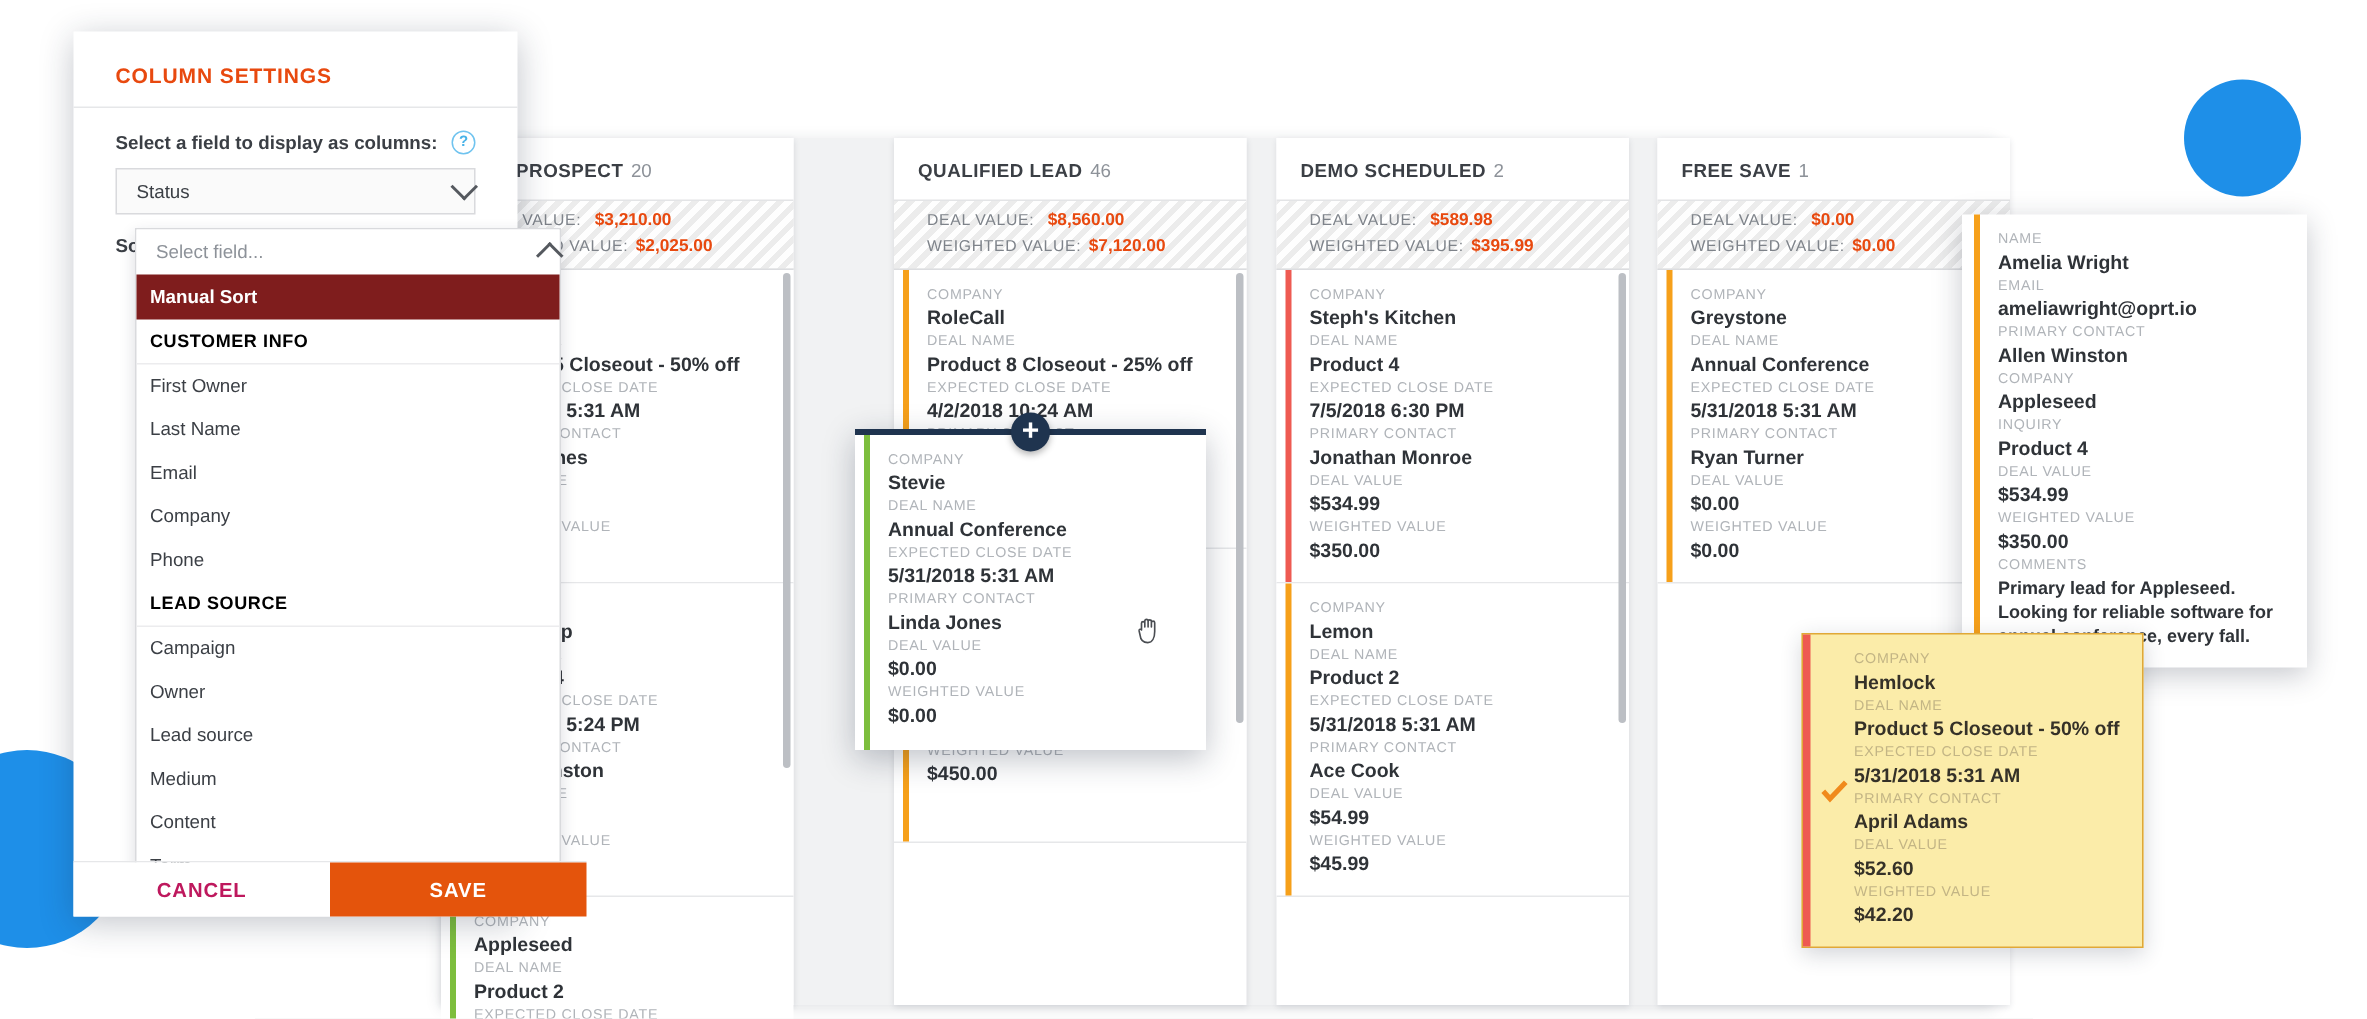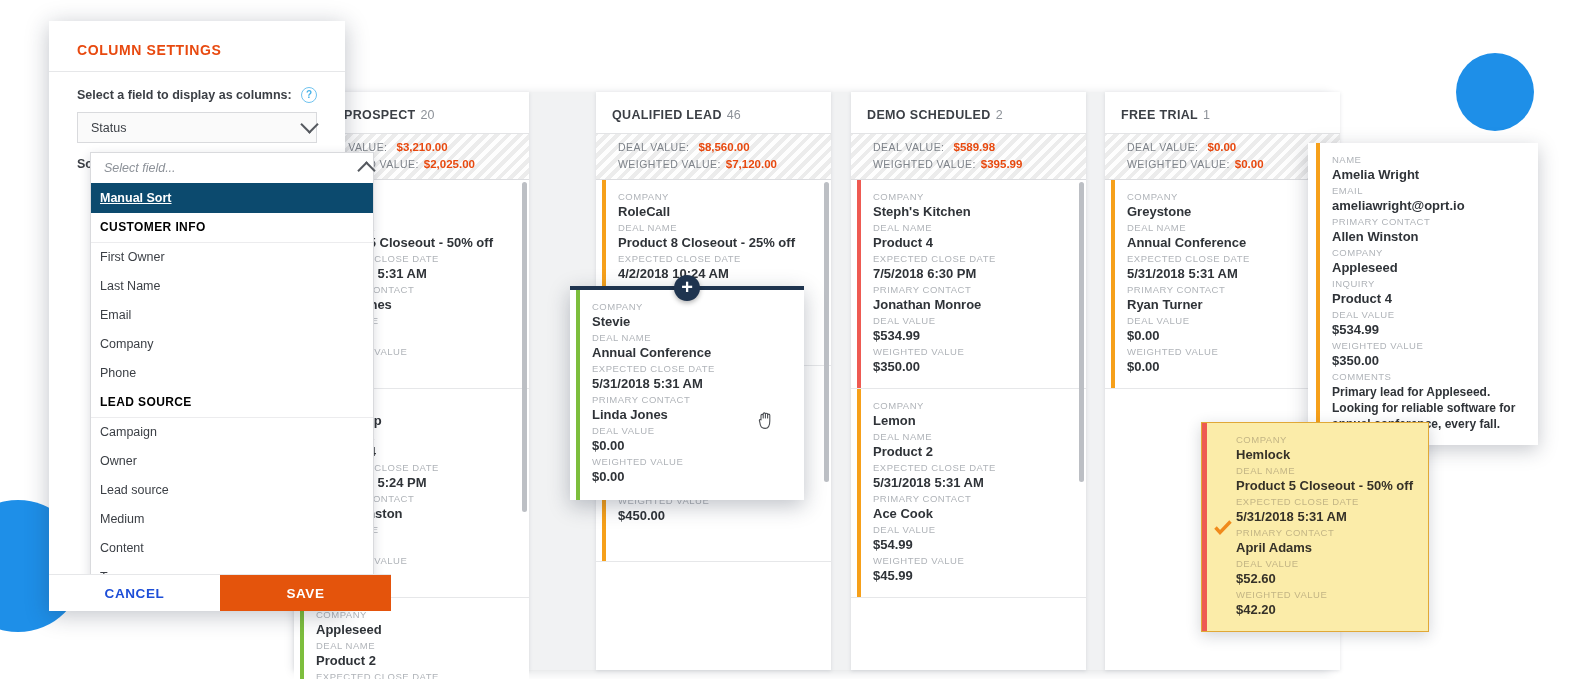--- a/index.html
+++ b/index.html
@@ -90,38 +90,38 @@
     color:#49b3e8;font-size:10px;font-weight:bold;line-height:14px;text-align:center;
     box-sizing:border-box;
   }
   .sel{
     margin-top:9px;height:31px;box-sizing:border-box;
     border:1px solid #d9dadd;background:#fafafa;
     display:flex;align-items:center;justify-content:space-between;
     padding:0 0 0 13px;
   }
   .sel .txt{font-size:12.5px;color:#3b3f45;}
-  .sel .txt.ph{font-style:italic;color:#8d9299;}
+  .sel .txt.ph{color:#8d9299;}
   .chev{width:11px;height:11px;border-right:2px solid #55595f;border-bottom:2px solid #55595f;}
   .chev.dn{transform:translateY(-3px) rotate(45deg);}
   .chev.up{transform:translateY(2px) rotate(-135deg);}
 
   .lbl2{font-size:12.5px;font-weight:bold;color:#3b3f45;margin-top:14px;}
 
   .optbox{
     position:absolute;left:41px;top:131px;width:282px;
     background:#fff;border:1px solid #d9dadd;box-shadow:0 3px 10px rgba(30,40,60,.16);
   }
   .opt{height:29px;line-height:29px;padding-left:9px;font-size:12.5px;color:#3b3f45;}
-  .opt.sel-row{background:#0c4a6e;color:#fff;font-weight:bold;height:30px;line-height:30px;text-decoration:underline;}
+  .opt.sel-row{background:#7f1d1d;color:#fff;font-weight:bold;height:30px;line-height:30px;}
   .opt.grp{color:#000000;font-weight:bold;font-size:12px;letter-spacing:.4px;border-bottom:1px solid #ececee;}
 
   .dlg-foot{position:absolute;left:0;bottom:0;width:342px;height:36px;display:flex;border-top:1px solid #e6e7e9;}
   .btn{flex:1;display:flex;align-items:center;justify-content:center;font-size:13.5px;font-weight:bold;letter-spacing:.6px;}
-  .btn.cancel{color:#1d4ed8;background:#fff;}
+  .btn.cancel{color:#be185d;background:#fff;}
   .btn.save{color:#fff;background:#E4540C;text-align:right;}
 
   
   .drag{
     position:absolute;left:570px;top:286px;width:234px;
     background:#fff;box-shadow:0 6px 20px rgba(30,40,60,.28);
     border-top:4px solid #1F344F;box-sizing:border-box;
     padding:10px 12px 14px 22px;
   }
   .drag:before{content:"";position:absolute;left:6px;top:0;bottom:0;width:4px;background:#7DBE3D;}
@@ -364,21 +364,21 @@
         <div class="fld">
             <div class="k">WEIGHTED VALUE</div>
             <div class="v">$45.99</div>
           </div>
       </div>
       <div class="colscroll" style="height:300px"></div>
     </div>
 
     <div class="col" id="col-3">
       <div class="col-head">
-        <span class="nm">FREE TRIAL</span><span class="ct">1</span>
+        <span class="nm">FREE SAVE</span><span class="ct">1</span>
       </div>
       <div class="col-sum">
         <div class="sumrow">
             <span class="lb">DEAL VALUE:</span>
             <span class="vl">$0.00</span>
           </div>
         <div class="sumrow w">
             <span class="lb">WEIGHTED VALUE:</span>
             <span class="vl">$0.00</span>
           </div>

